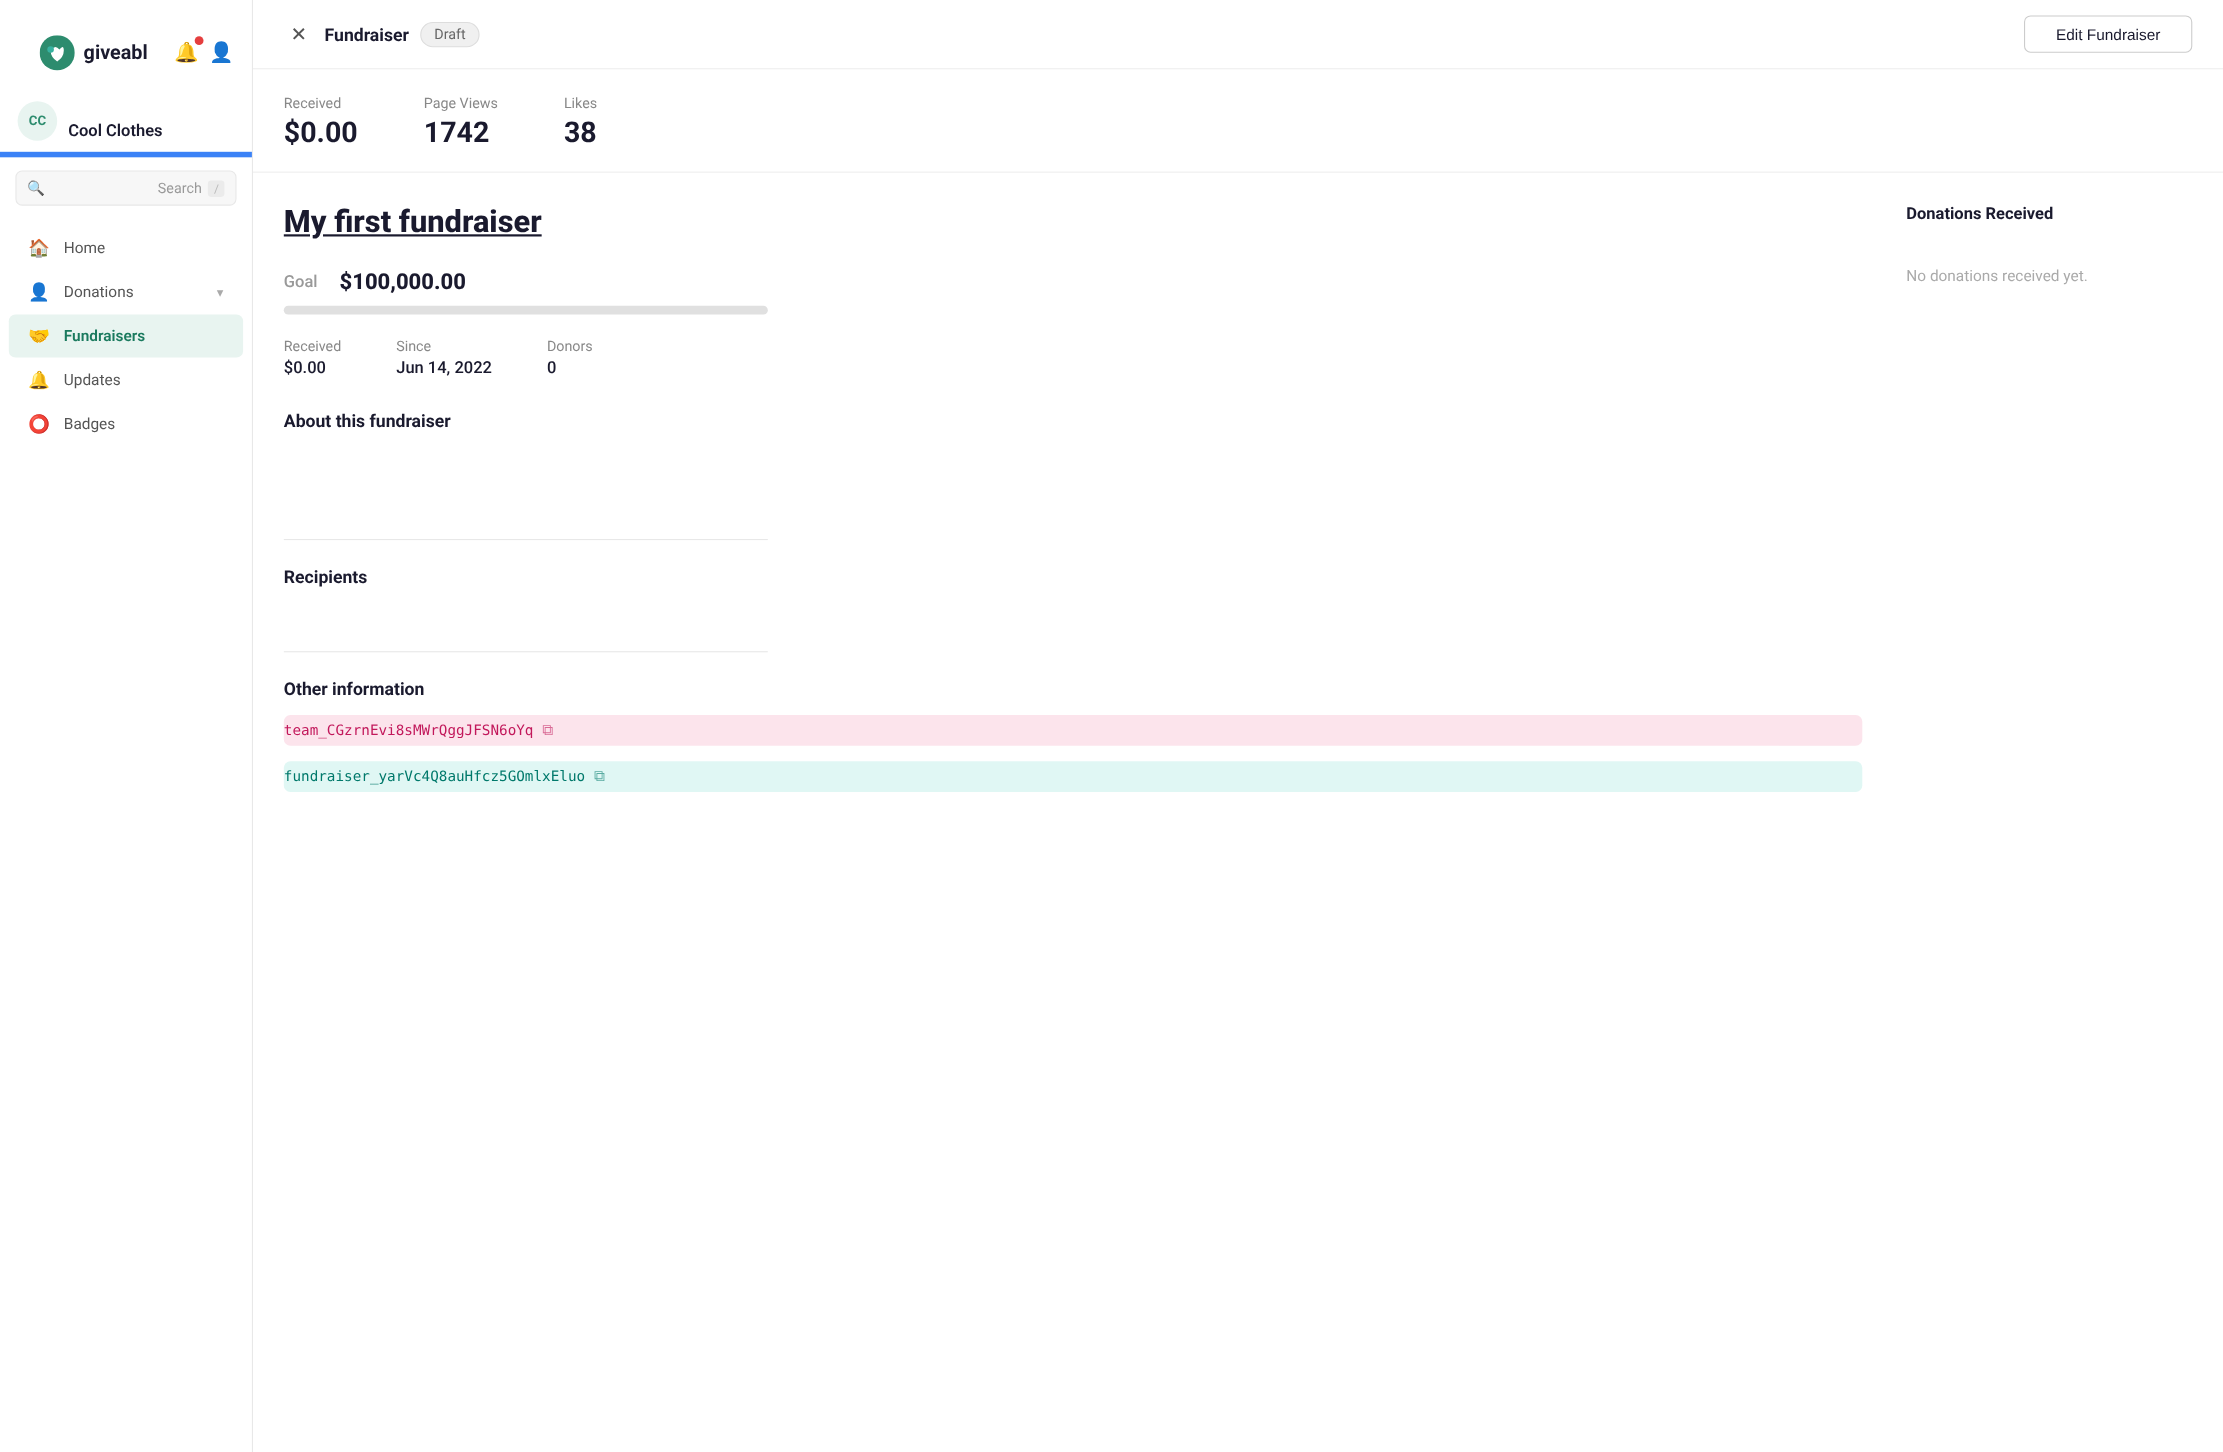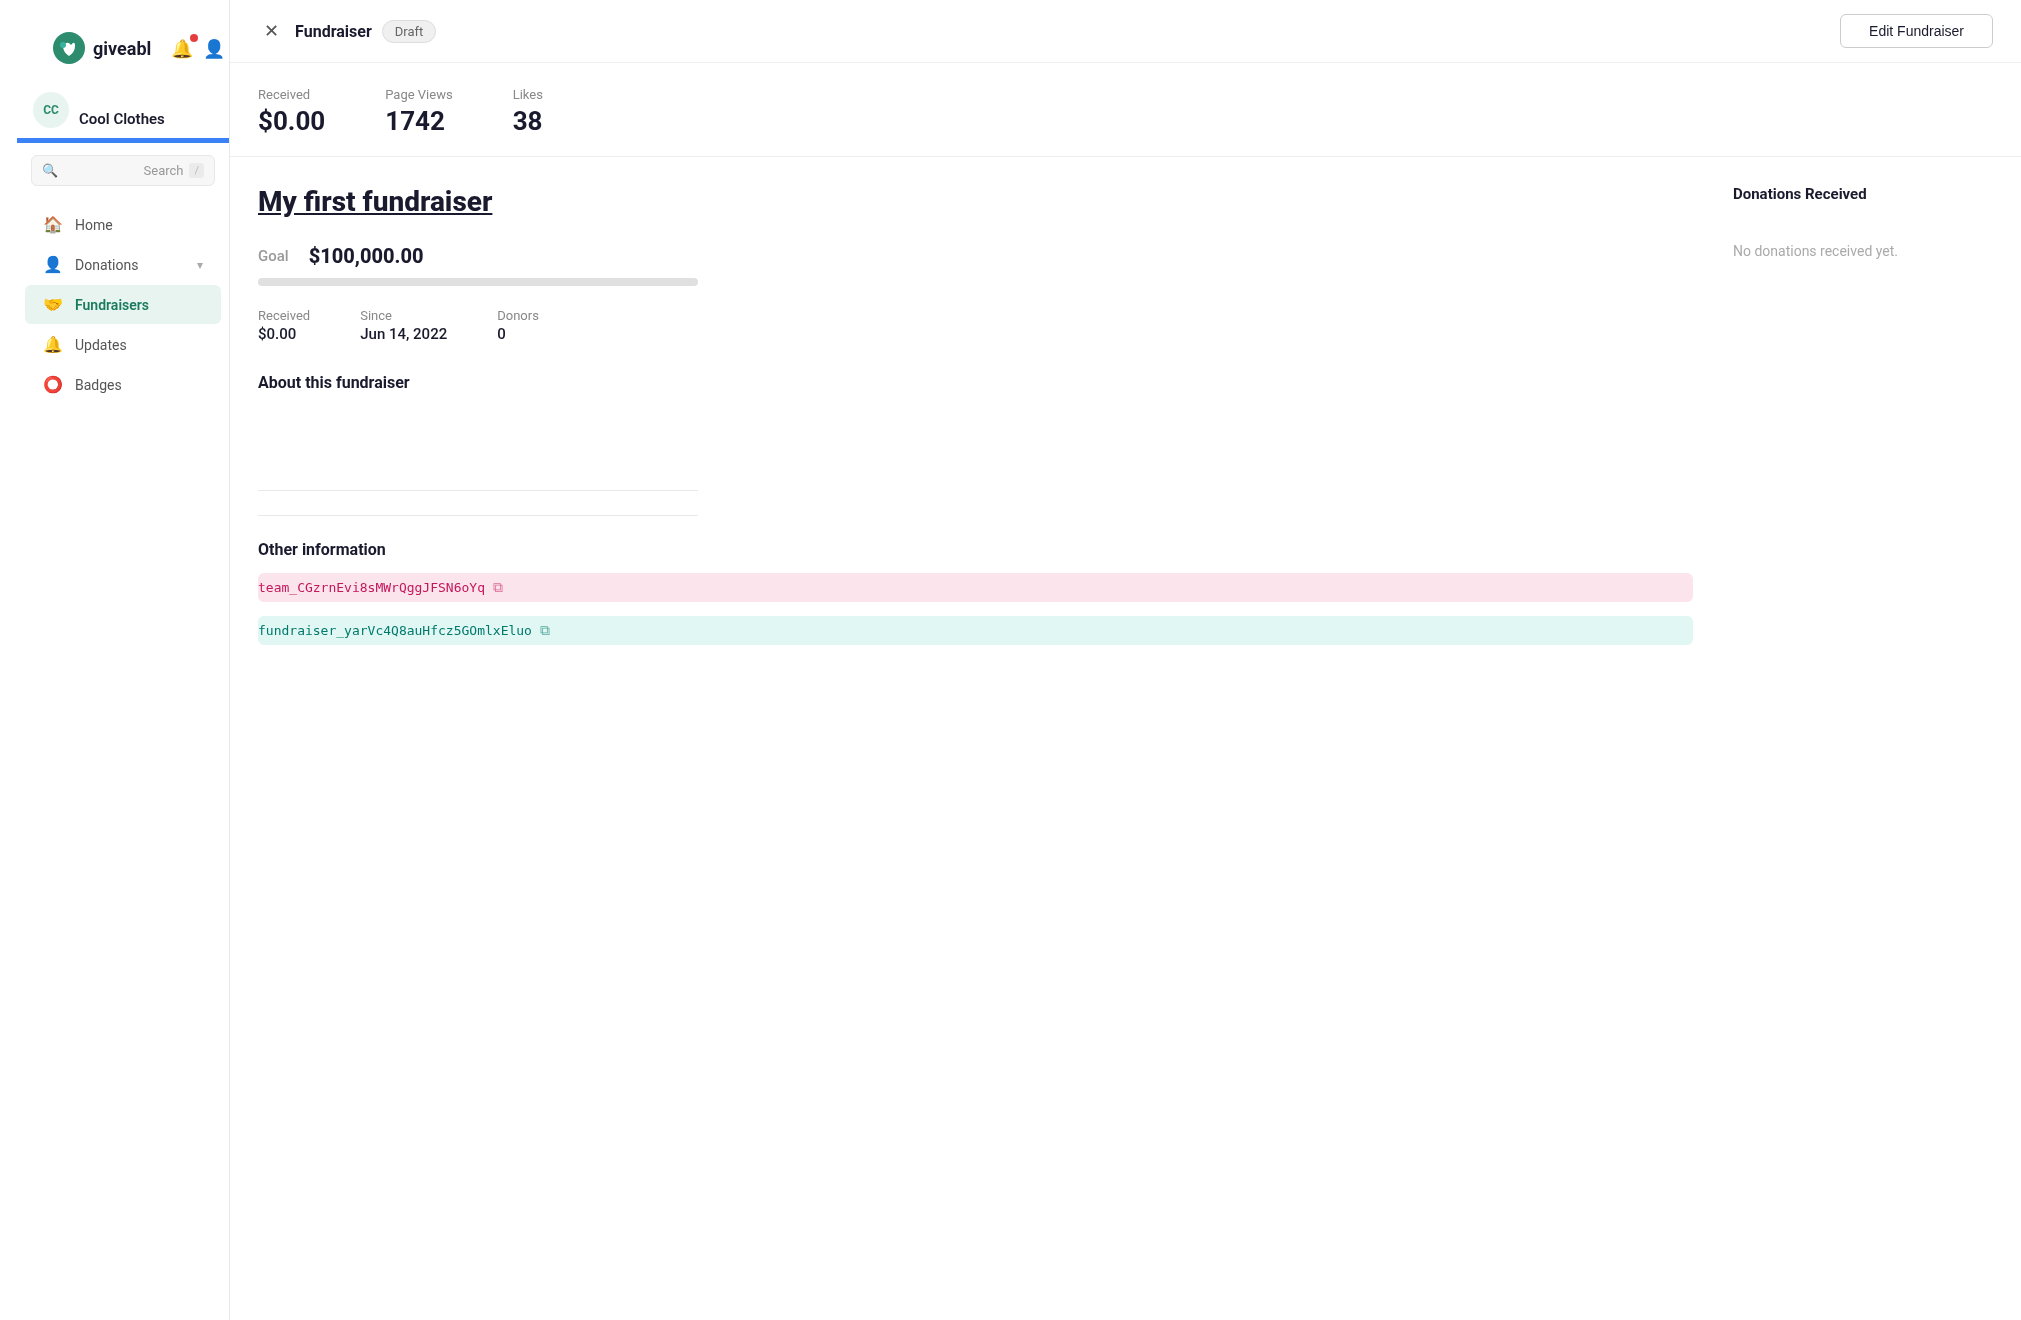--- a/index.html
+++ b/index.html
@@ -8,21 +8,20 @@
     
     .sidebar {
       width: 230px;
       min-width: 230px;
       background: #fff;
       border-right: 1px solid #e8e8e8;
       display: flex;
       flex-direction: column;
       height: 100vh;
       overflow-y: auto;
-      padding-left: 17px;
     }
     .sidebar-logo {
       display: flex;
       align-items: center;
       padding: 18px 20px;
       gap: 8px;
     }
     .logo-icon {
       width: 32px;
       height: 32px;
@@ -409,20 +408,24 @@
         </div>
       </div>
 
       <div>
         <div class="section-title">About this fundraiser</div>
         <div style="min-height:60px;"></div>
       </div>
 
       <hr class="section-divider">
 
+      <div class="recipients-section">
+        <div class="section-title">Recipients</div>
+        <div style="min-height:20px;"></div>
+      </div>
 
       <hr class="section-divider">
 
       <div class="other-info-section">
         <div class="section-title">Other information</div>
         <div style="display:flex;flex-direction:column;gap:6px;margin-top:8px;">
           <div class="tag-item tag-pink">
             <span>team_CGzrnEvi8sMWrQggJFSN6oYq</span>
             <span class="copy-icon" title="Copy">⧉</span>
           </div>

